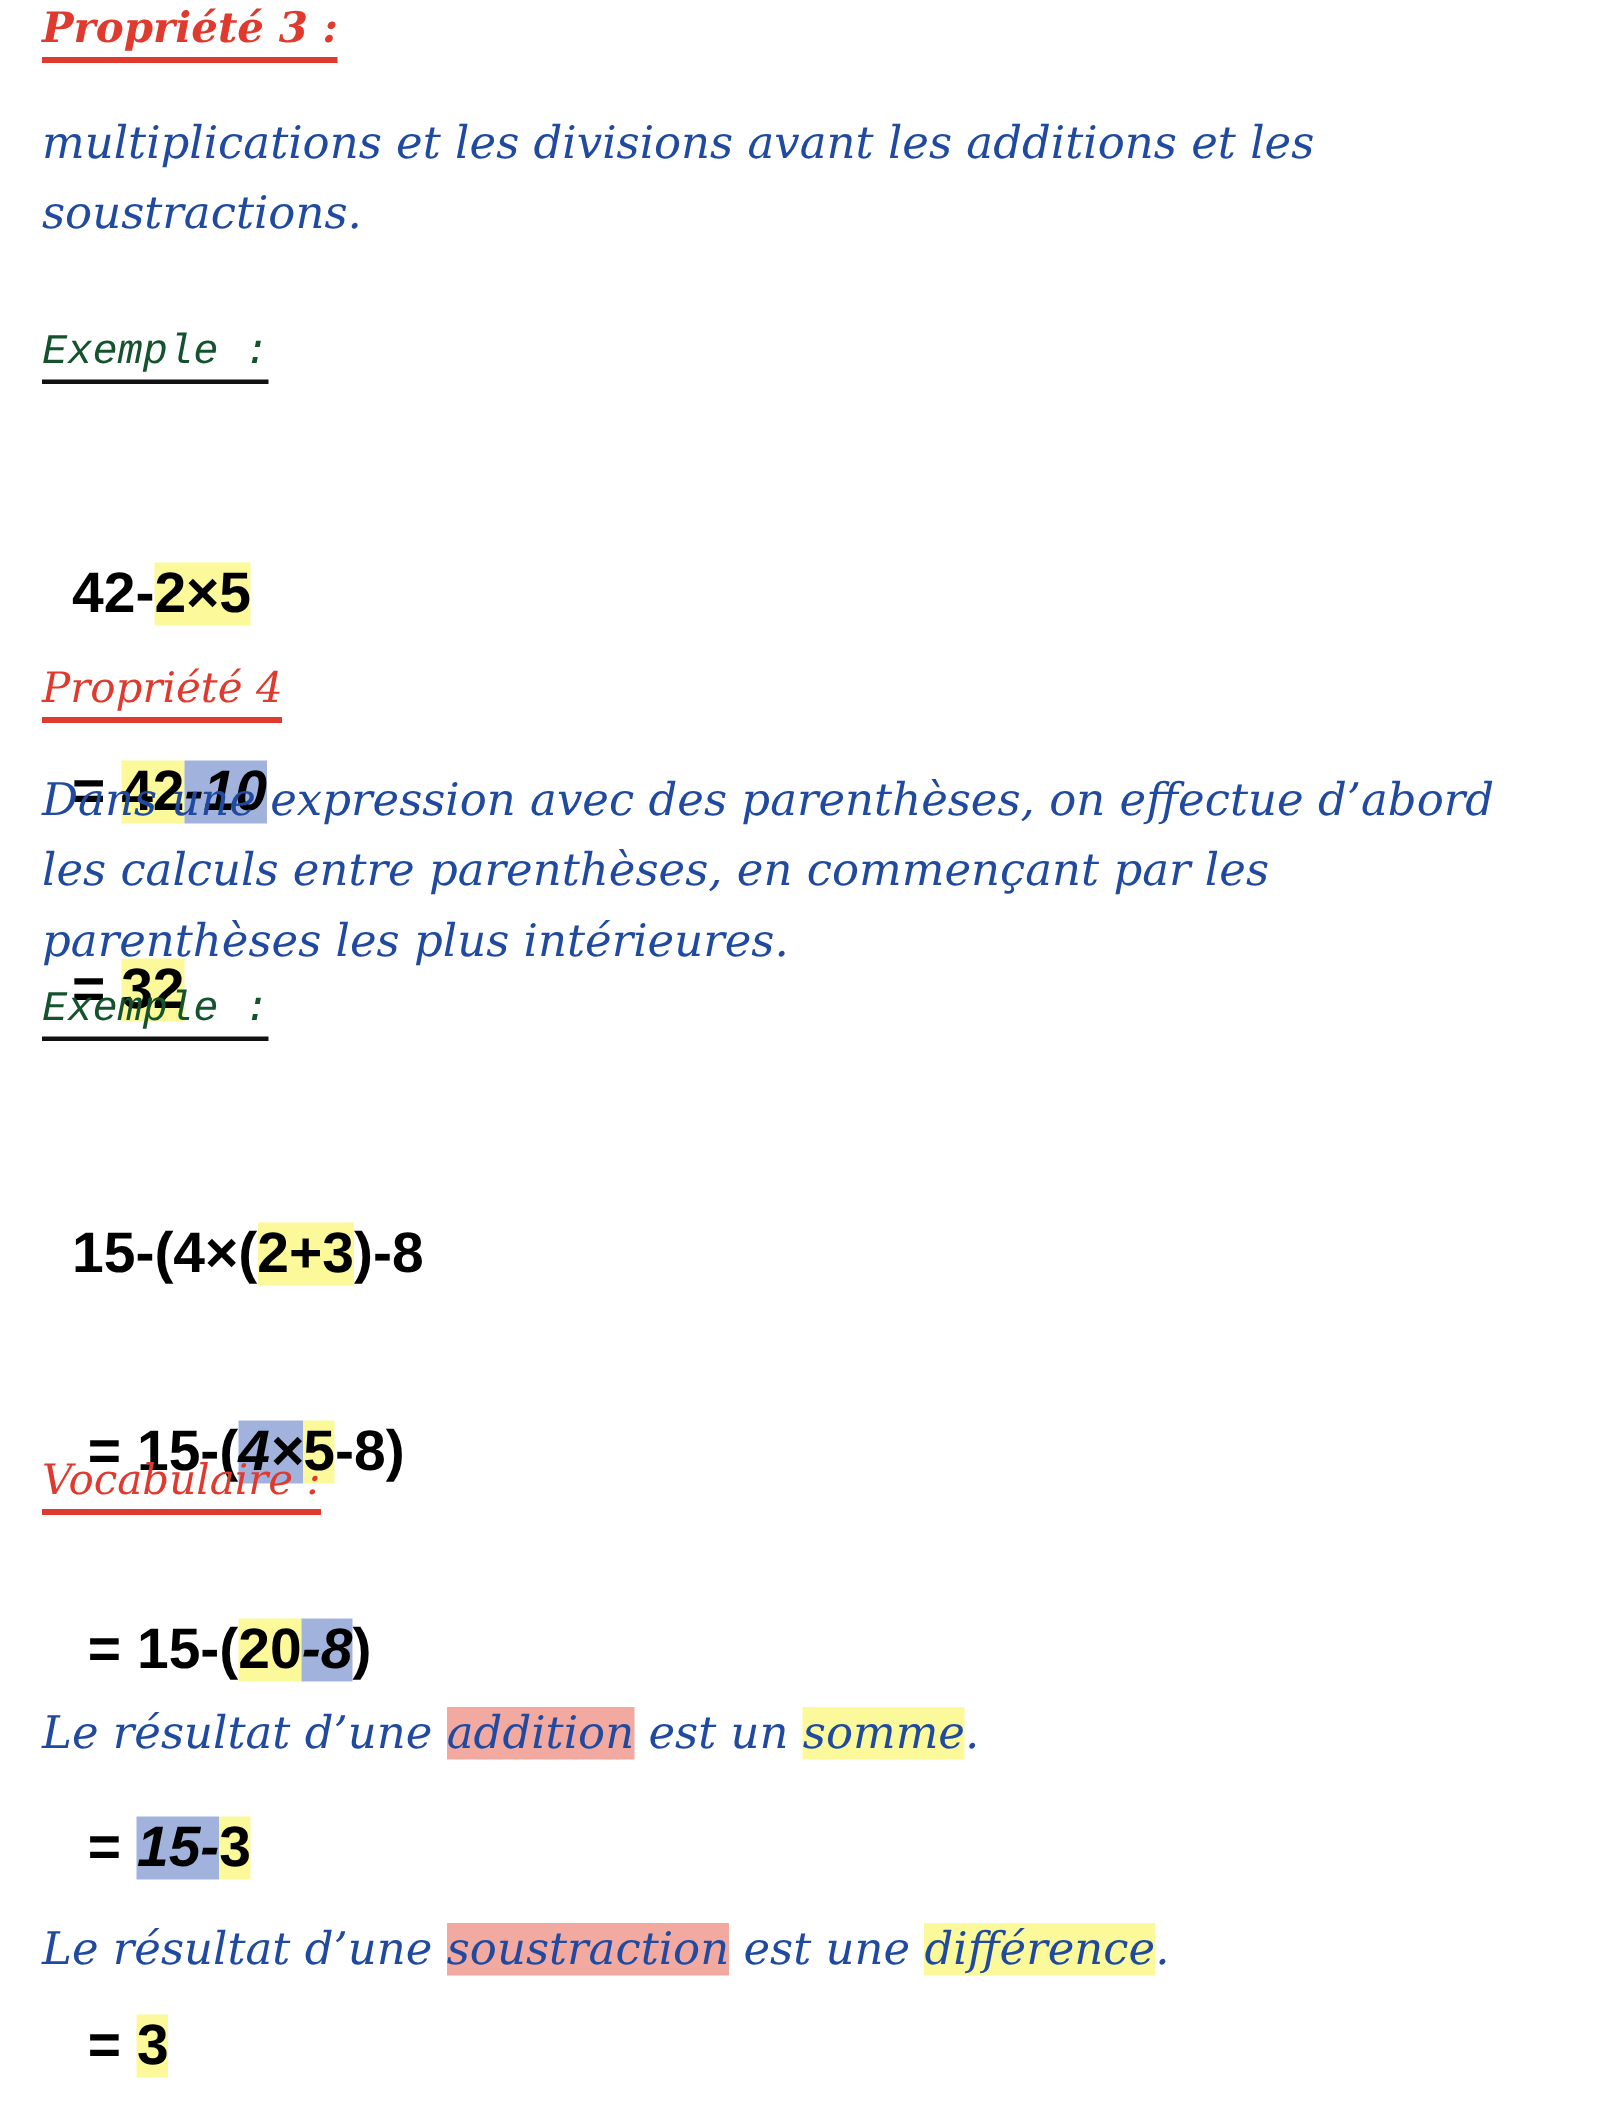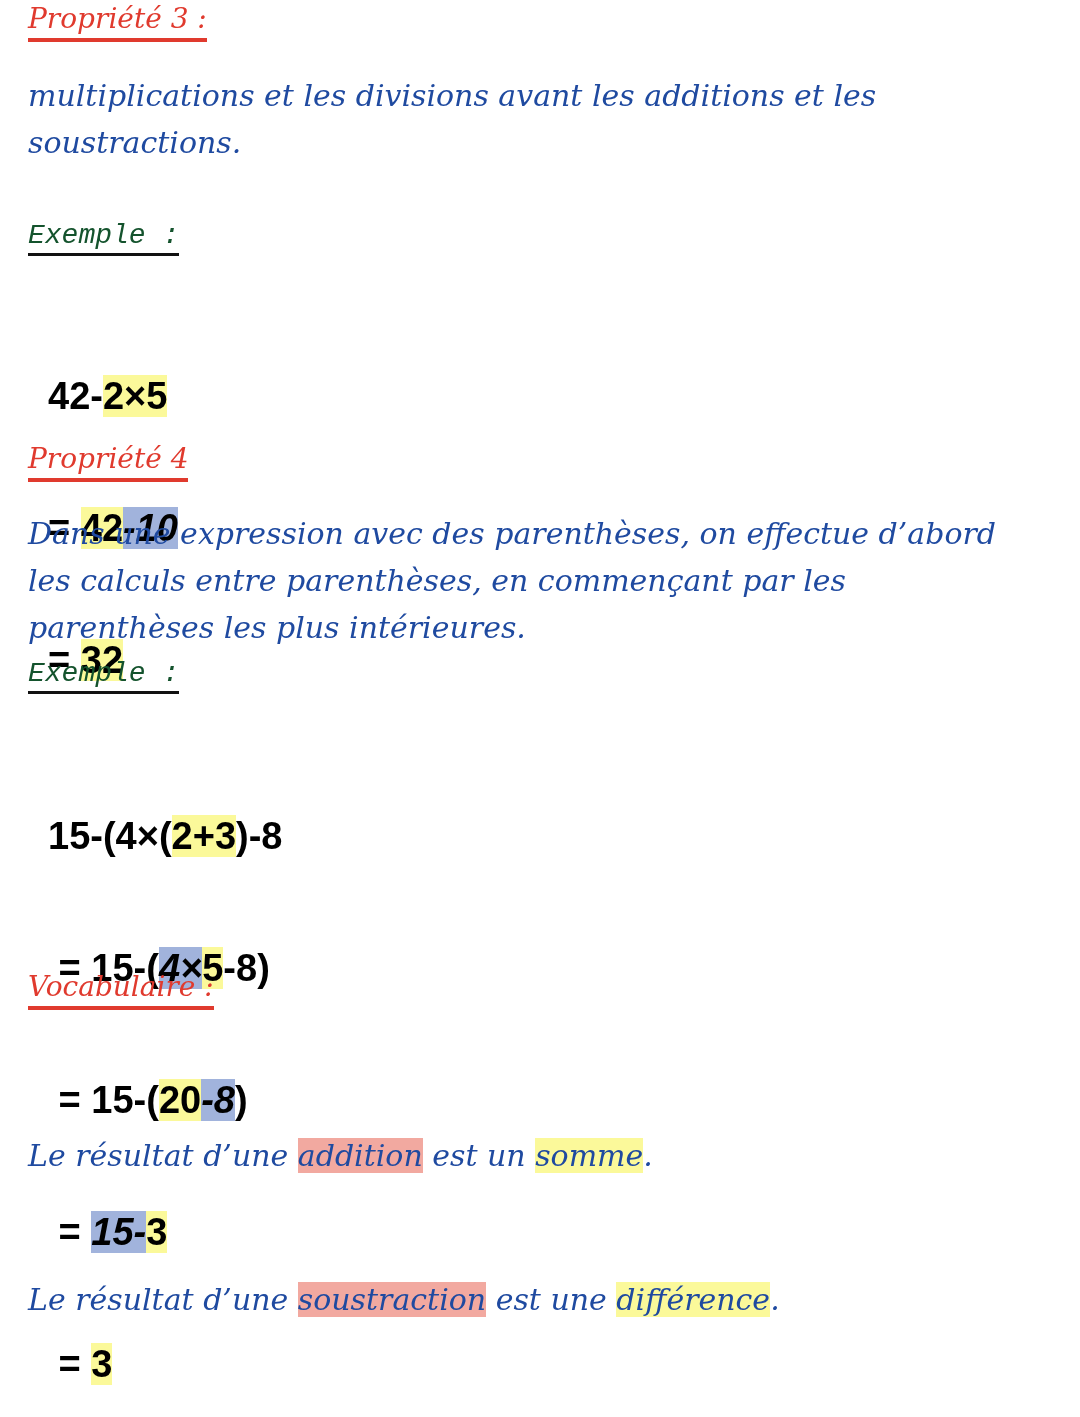--- a/index.html
+++ b/index.html
@@ -33,21 +33,21 @@
   .vocab {
     position: absolute; left: 28px; color: #1f4aa0; font-size: 30px;
     font-family: "DejaVu Serif", serif; font-style: italic; line-height: 48px;
     white-space: pre;
   }
   .vocab .ln { height: 48px; }
 </style>
 </head>
 <body>
 
-<div class="title" style="top:2px;">Propriété 3 :</div>
+<div class="title" style="top:2px;font-weight:bold;">Propriété 3 :</div>
 <div class="para" style="top:72px;">
   <div>multiplications et les divisions avant les additions et les</div>
   <div>soustractions.</div>
 </div>
 <div class="ex-label" style="top:220px;">Exemple :</div>
 
 <div class="calc" style="top:286px;">
   <div class="ln"><span>42-</span><span class="y">2×5</span></div>
   <div class="ln"><span>= </span><span class="y">42</span><span class="b">-10</span></div>
   <div class="ln"><span>= </span><span class="y">32</span></div>

